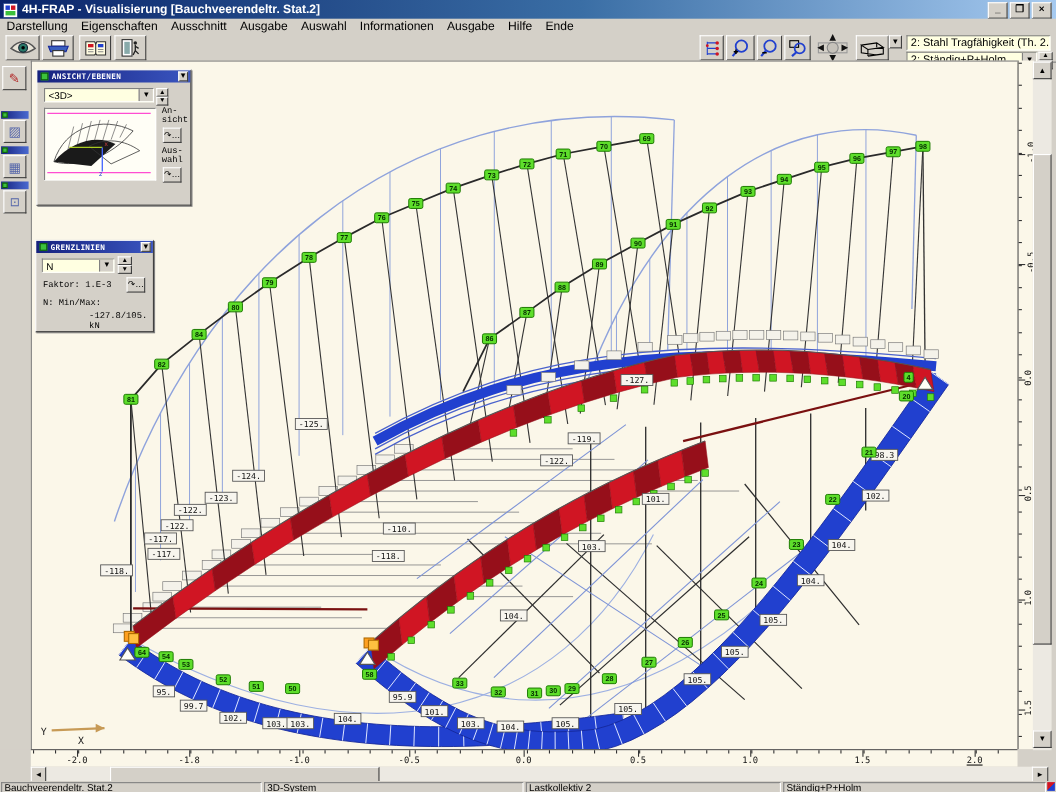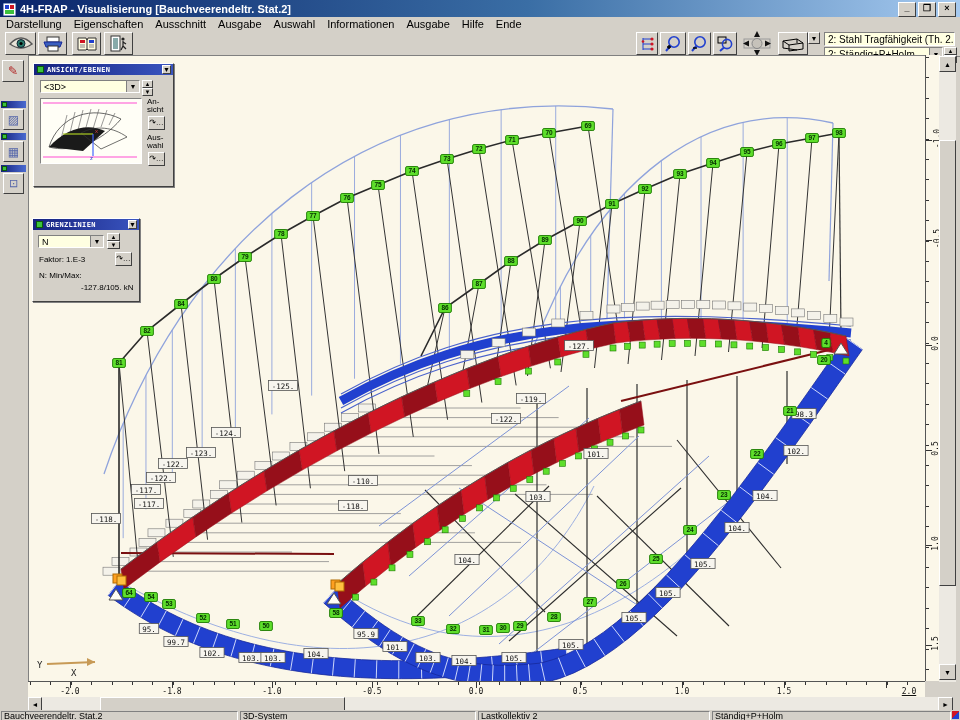--- a/index.html
+++ b/index.html
@@ -50,21 +50,21 @@
   .statusseg{height:20px;margin:1px 1px 0 1px;border:1px solid;border-color:#808080 #fff #fff #808080;
     font-size:9px;line-height:8px;padding-left:2px;color:#000;box-sizing:border-box;overflow:hidden;white-space:nowrap;}
   
   .panel{position:absolute;background:#d4d0c8;border:1px solid;border-color:#fff #404040 #404040 #fff;
     box-shadow:1px 1px 0 #808080;}
   .ptitle{height:11px;background:linear-gradient(to right,#16227e,#3a55c0);display:flex;align-items:center;position:relative;}
   .ptitle .picon{width:7px;height:7px;margin:0 3px;background:#3cc13c;border:1px solid #0a5a0a;box-sizing:border-box;}
   .ptitle .pt{color:#fff;font-size:7px;font-weight:bold;letter-spacing:.3px;font-family:"DejaVu Sans Mono",monospace;}
   .pclose{position:absolute;right:2px;top:1px;width:9px;height:9px;background:#d4d0c8;border:1px solid;
     border-color:#fff #404040 #404040 #fff;font-size:7px;line-height:7px;text-align:center;box-sizing:border-box;}
-  .ptext{font-size:8px;font-family:Liberation Sans, sans-serif;color:#000;}
+  .ptext{font-size:8px;font-family:Liberation Mono, monospace;color:#000;}
   .stampbtn{width:17px;height:14px;background:#d4d0c8;border:1px solid;border-color:#fff #404040 #404040 #fff;
     font-size:8px;text-align:center;line-height:11px;box-sizing:border-box;}
   .preview{background:#fffef6;border:1px solid;border-color:#808080 #fff #fff #808080;}
   svg text{user-select:none;}
 </style>
 </head>
 <body>
 
 <div class="window">
 
@@ -736,21 +736,21 @@
       <span class="lab" style="left: 344px;">-0.5</span>
       <div class="tick" style="left: 448px; top: 0px; width: 1px; height: 6px;"></div>
       <span class="lab" style="left: 448px;">0.0</span>
       <div class="tick" style="left: 552px; top: 0px; width: 1px; height: 6px;"></div>
       <span class="lab" style="left: 552px;">0.5</span>
       <div class="tick" style="left: 654px; top: 0px; width: 1px; height: 6px;"></div>
       <span class="lab" style="left: 654px;">1.0</span>
       <div class="tick" style="left: 756px; top: 0px; width: 1px; height: 6px;"></div>
       <span class="lab" style="left: 756px;">1.5</span>
       <div class="tick" style="left: 858px; top: 0px; width: 1px; height: 6px;"></div>
-      <span class="lab" style="left: 881px; text-decoration: underline;">2.0</span>
+      <span class="lab" style="left: 858px; text-decoration: underline;">2.0</span>
     </div>
   <div class="rulerR" id="rulerR">
       <div class="tick" style="left: 0px; top: 2px; width: 3px; height: 1px;"></div>
       <div class="tick" style="left: 0px; top: 22.4px; width: 3px; height: 1px;"></div>
       <div class="tick" style="left: 0px; top: 42.8px; width: 3px; height: 1px;"></div>
       <div class="tick" style="left: 0px; top: 63.2px; width: 3px; height: 1px;"></div>
       <div class="tick" style="left: 0px; top: 83.6px; width: 3px; height: 1px;"></div>
       <div class="tick" style="left: 0px; top: 104px; width: 3px; height: 1px;"></div>
       <div class="tick" style="left: 0px; top: 124.4px; width: 3px; height: 1px;"></div>
       <div class="tick" style="left: 0px; top: 144.8px; width: 3px; height: 1px;"></div>

